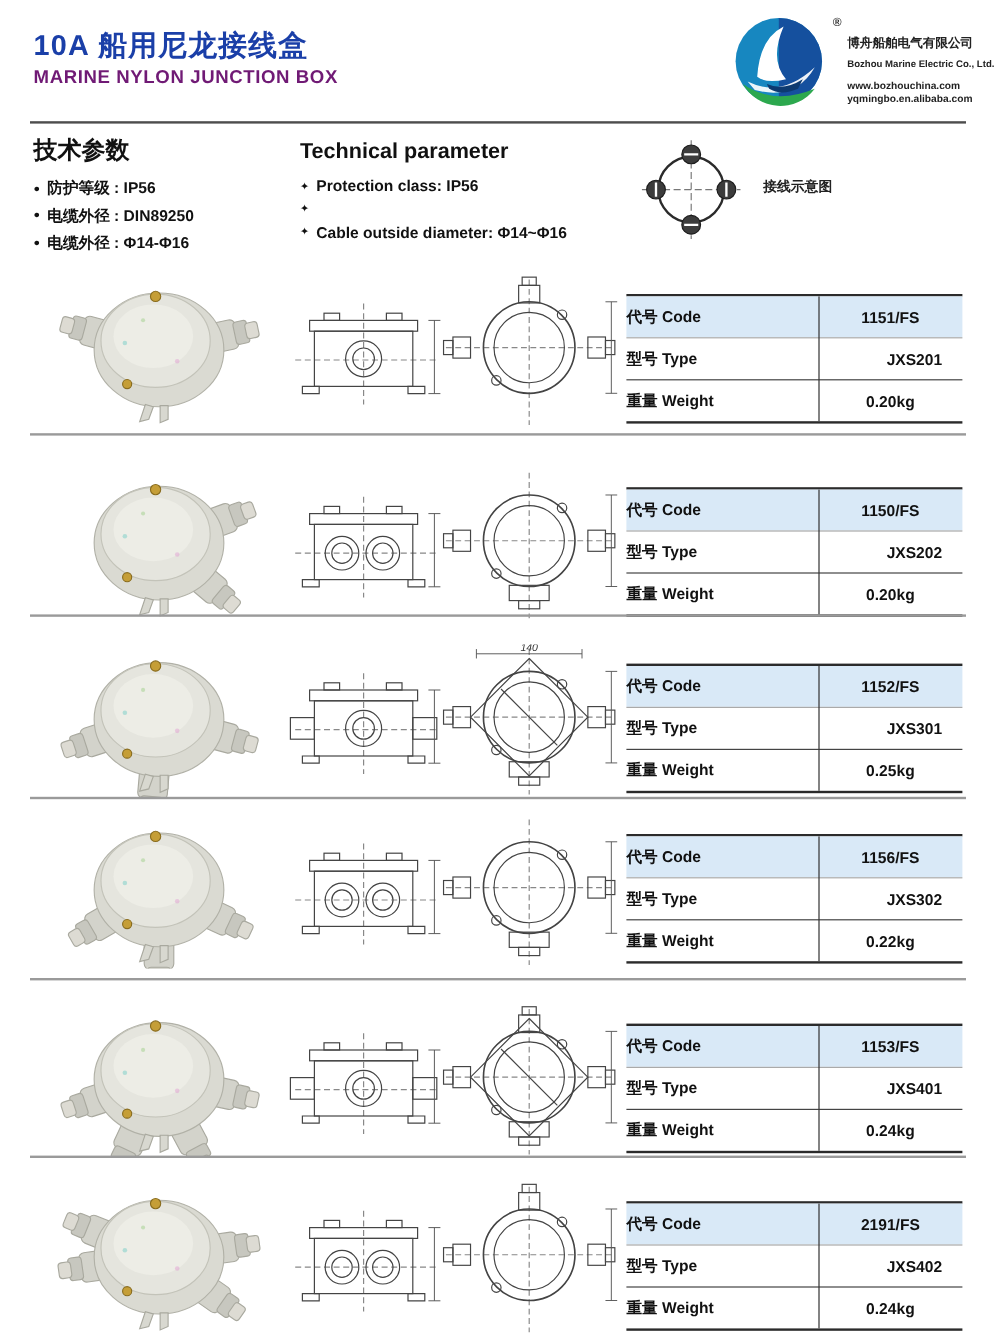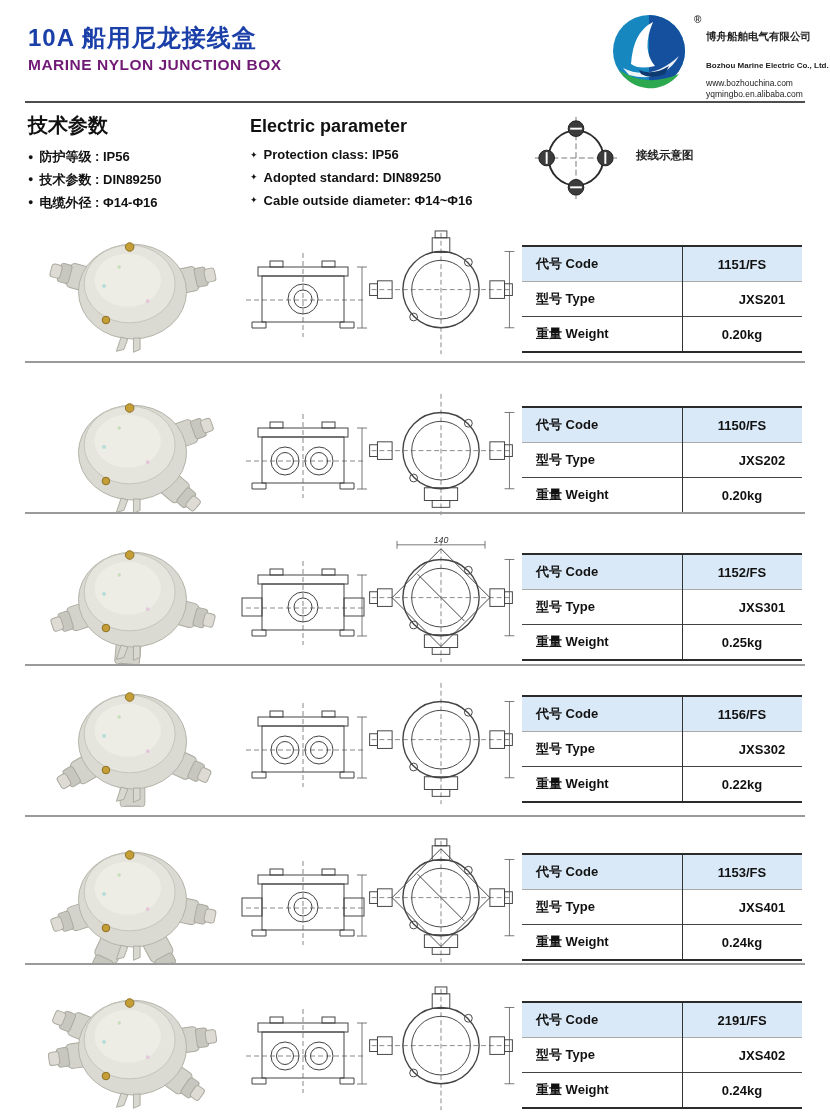--- a/index.html
+++ b/index.html
@@ -6,22 +6,22 @@
   body{width:830px;height:1114px;position:relative;overflow:hidden;
        font-family:"Liberation Sans","DejaVu Sans",sans-serif;color:#111;}
   .abs{position:absolute;}
   
   .title-cn{left:28px;top:22px;font-size:24px;font-weight:bold;color:#1a3fa8;letter-spacing:1px;text-align:center;}
   .title-en{left:28px;top:56px;font-size:15.5px;font-weight:bold;color:#701a75;letter-spacing:.5px;}
   .logo-svg{left:610px;top:12px;width:82px;height:80px;}
   .reg-mark{left:694px;top:14px;font-size:10px;color:#333;font-weight:bold;}
   .company{left:706px;top:30px;width:120px;line-height:1.25;}
   .company .cn{font-size:10.5px;font-weight:bold;color:#222;white-space:nowrap;}
-  .company .en{font-size:8px;font-weight:bold;color:#222;margin-top:18px;white-space:nowrap;}
-  .company .url{font-size:8.5px;font-weight:normal;color:#222;white-space:nowrap;}
+  .company .en{font-size:8px;font-weight:bold;color:#222;margin-top:6px;white-space:nowrap;}
+  .company .url{font-size:8.5px;font-weight:bold;color:#222;white-space:nowrap;}
   .company .urls{margin-top:7px;}
   .header-rule{left:25px;top:101px;width:780px;height:2px;background:#4d4d4d;}
   
   .params-cn-title{left:28px;top:112px;font-size:20px;font-weight:bold;}
   .params-en-title{left:250px;top:116px;font-size:18px;font-weight:bold;}
   .plist{line-height:1.75;font-size:13px;font-weight:bold;}
   .plist-cn{left:28px;top:146px;}
   .plist-en{left:250px;top:144px;}
   .plist .row-line{display:flex;align-items:center;gap:6px;}
   .plist .b{font-size:9px;}
@@ -36,21 +36,21 @@
   .front{left:366px;top:0;width:150px;height:132px;font-style:italic;}
   .divider{position:absolute;left:25px;width:780px;height:2px;background:#9a9a9a;}
   
   .spec-table{position:absolute;left:522px;top:16px;width:280px;
     border-top:2px solid #2b2b2b;border-bottom:2px solid #2b2b2b;background:#fff;}
   .spec-table::after{content:"";position:absolute;left:160px;top:0;bottom:0;width:1px;background:#333;}
   .tr{display:flex;height:34px;align-items:center;}
   .tr.header{background:#d9e9f7;}
   .tr.mid{border-top:1px solid #aaa;gap:40px;}
   .tr.last{border-top:1.5px solid #444;justify-content:flex-end;}
-  .td-label{flex:0 0 160px;padding-left:14px;font-weight:bold;font-size:13px;box-sizing:border-box;}
+  .td-label{flex:0 0 160px;font-weight:bold;font-size:13px;box-sizing:border-box;}
   .td-val{flex:1;text-align:center;font-weight:bold;font-size:13px;}
 </style>
 </head>
 <body>
 
 <div>
 
   <div class="abs title-cn">10A 船用尼龙接线盒</div>
   <div class="abs title-en">MARINE NYLON JUNCTION BOX</div>
 
@@ -76,37 +76,36 @@
   <div class="abs header-rule"></div>
 
   <div class="abs params-cn-title">技术参数</div>
   <div class="abs plist plist-cn">
     <div class="row-line">
       <span class="b">●</span>
       <span>防护等级 : IP56</span>
       </div>
     <div class="row-line">
       <span class="b">●</span>
-      <span>技术参数 : DIN89250</span>
+      <span>电缆外径 : DIN89250</span>
       </div>
     <div class="row-line">
       <span class="b">●</span>
       <span>电缆外径 : Φ14-Φ16</span>
       </div>
   </div>
 
-  <div class="abs params-en-title">Electric parameter</div>
+  <div class="abs params-en-title">Technical parameter</div>
   <div class="abs plist plist-en">
     <div class="row-line">
       <span class="b">✦</span>
       <span>Protection class: IP56</span>
       </div>
     <div class="row-line">
       <span class="b">✦</span>
-      <span>Adopted standard: DIN89250</span>
       </div>
     <div class="row-line">
       <span class="b">✦</span>
       <span>Cable outside diameter: Φ14~Φ16</span>
       </div>
   </div>
 
   <svg class="abs wiring-svg" viewBox="0 0 90 90">
     <line x1="3" y1="45" x2="87" y2="45" stroke="#777" stroke-width="1" stroke-dasharray="6 3"></line>
     <line x1="45" y1="3" x2="45" y2="87" stroke="#777" stroke-width="1" stroke-dasharray="6 3"></line>

